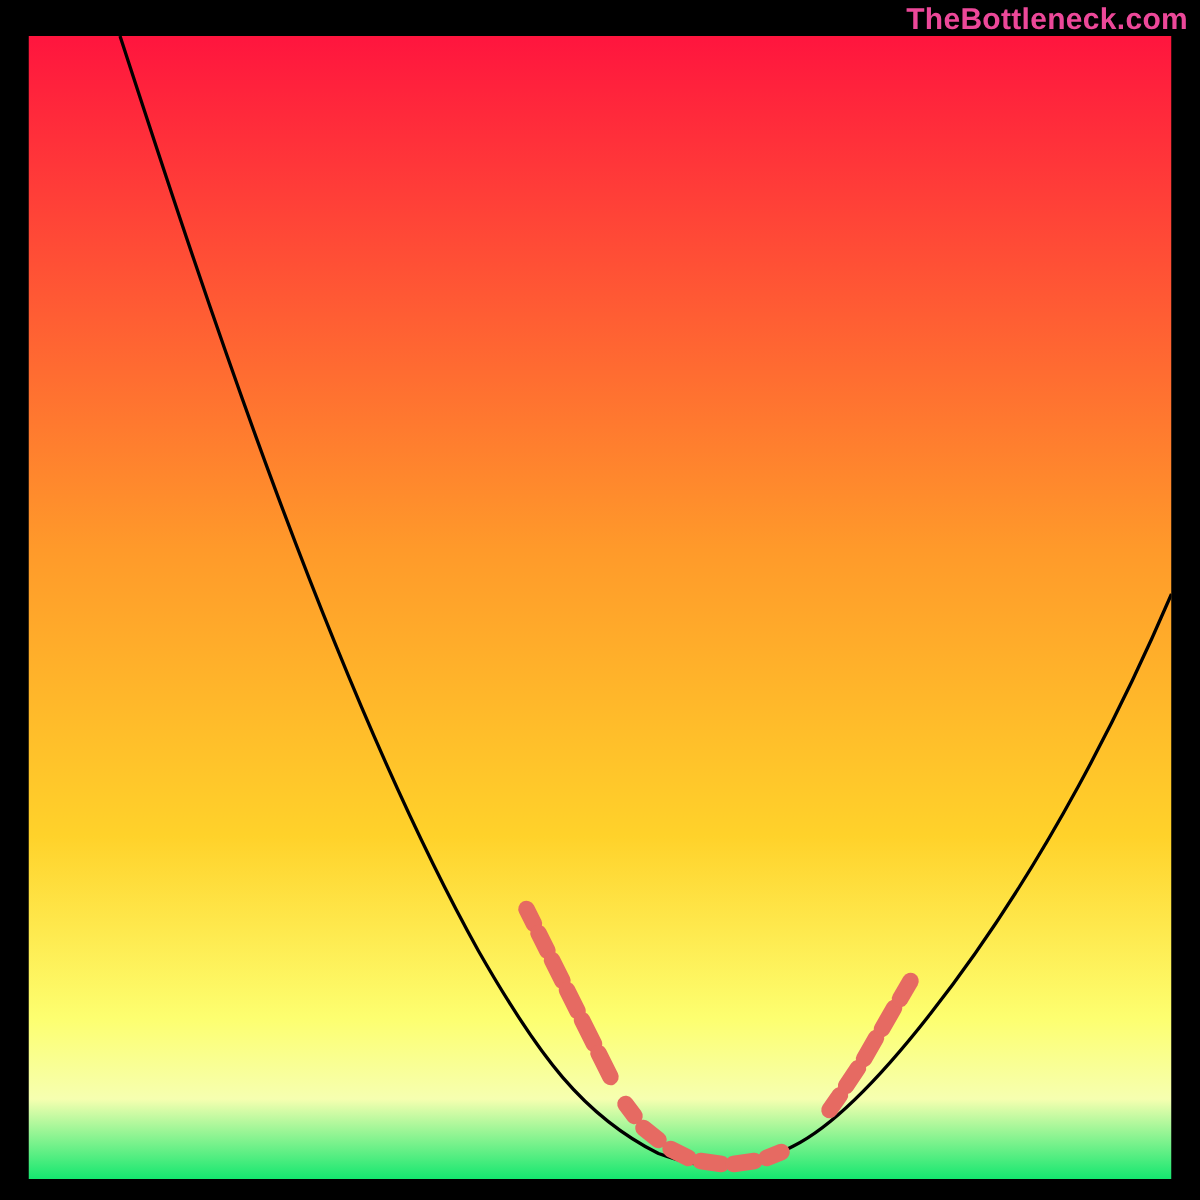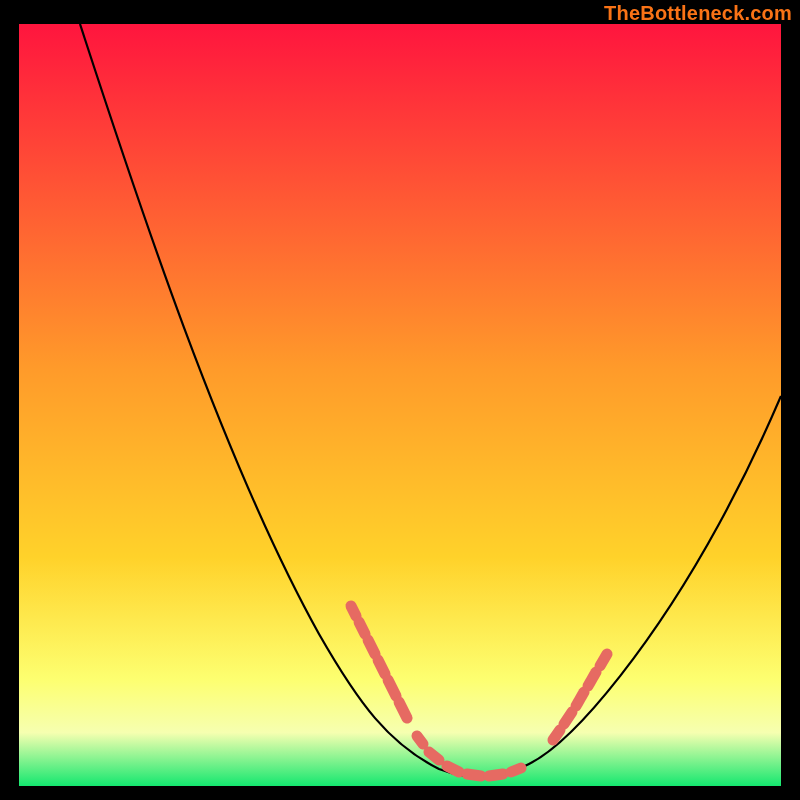--- a/index.html
+++ b/index.html
@@ -14,21 +14,21 @@
   .stage {
     position: relative;
     width: 800px;
     height: 800px;
     background: #000;
   }
   .watermark {
     position: absolute;
     top: 2px;
     right: 8px;
-    color: #f97316;
+    color: #ec4899;
     font-size: 20px;
     font-weight: 600;
     letter-spacing: 0.2px;
     z-index: 50;
     user-select: none;
   }
   .plot {
     position: absolute;
     left: 19px;
     top: 24px;

